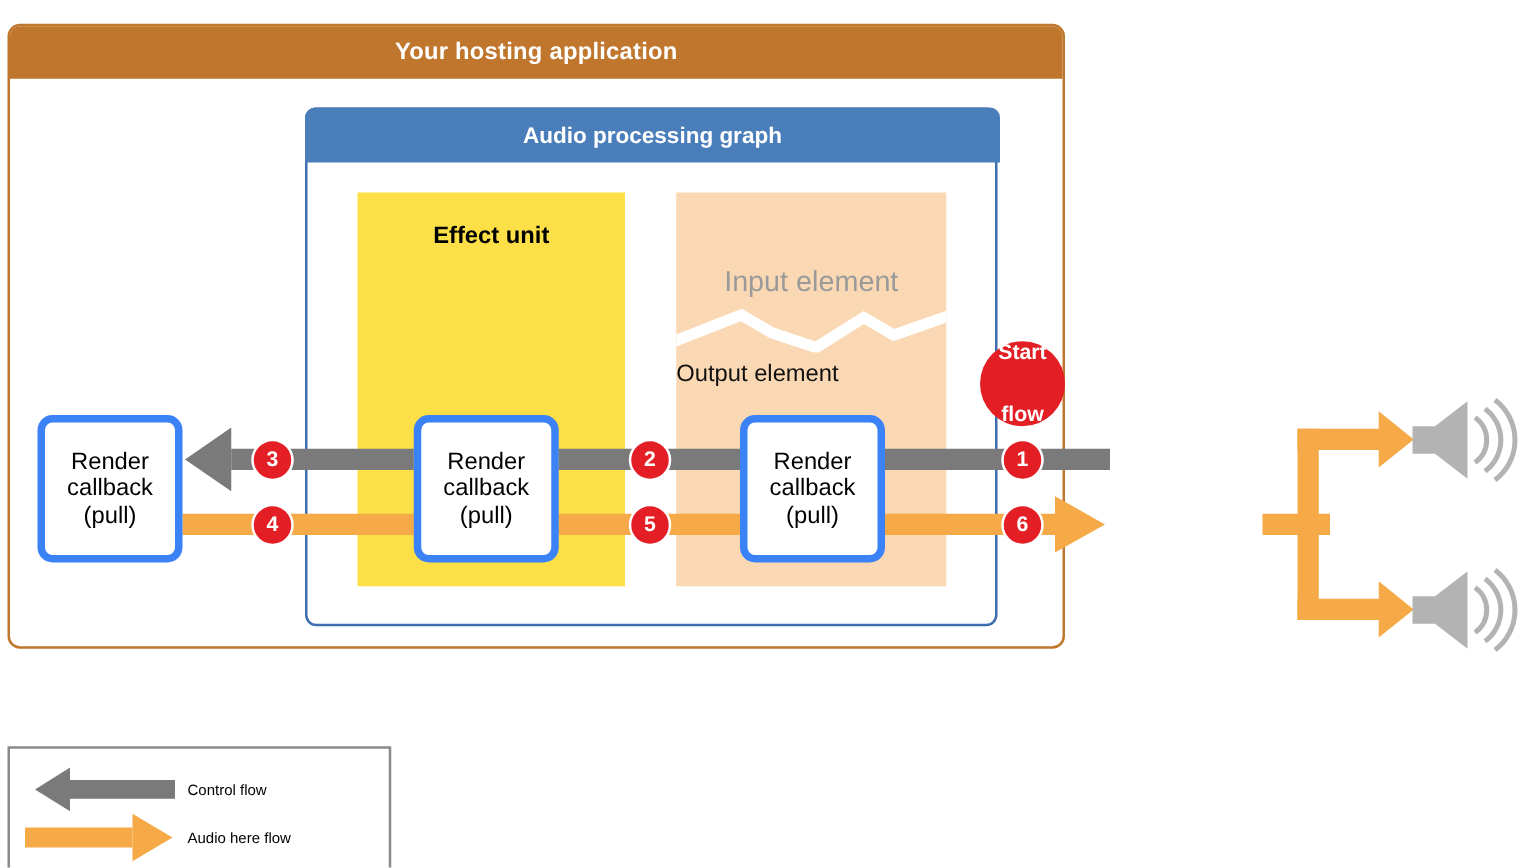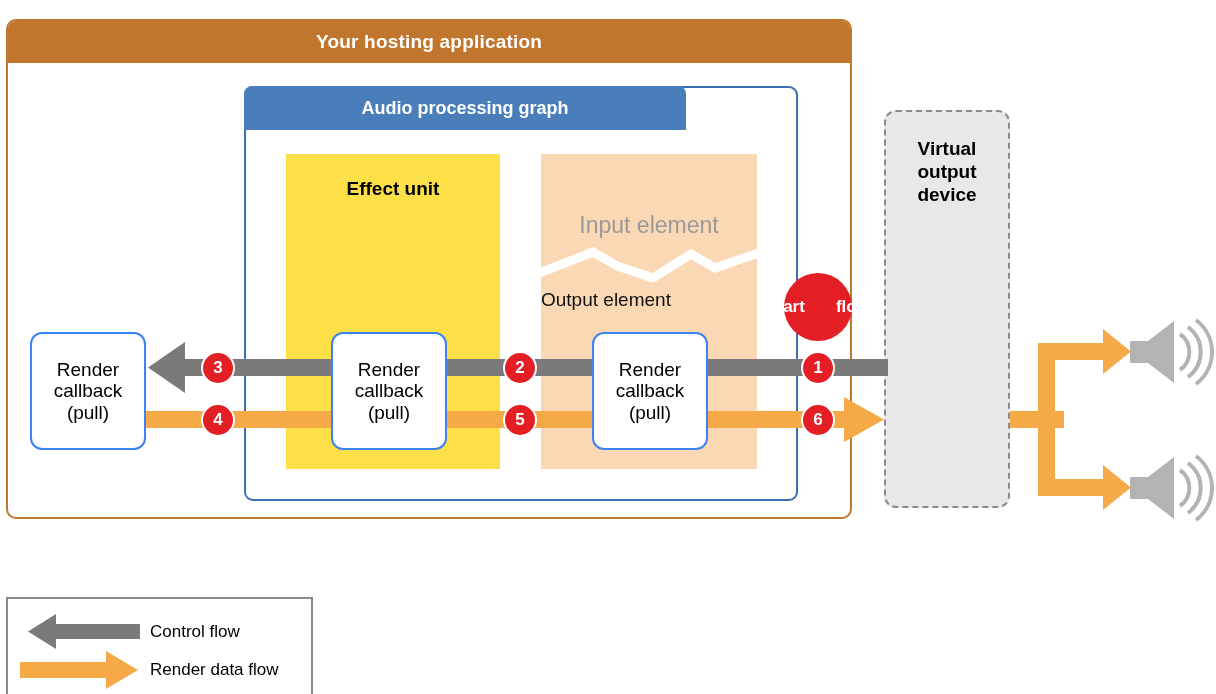--- a/index.html
+++ b/index.html
@@ -17,21 +17,21 @@
     display:flex;align-items:center;justify-content:center;
     color:#ffffff;font-weight:bold;font-size:19px;letter-spacing:.2px;
   }
 
   
   .graph-box{
     position:absolute;left:244px;top:70px;width:554px;height:415px;
     border:2px solid #3d6fb0;border-radius:9px;background:#ffffff;box-sizing:border-box;
   }
   .graph-header{
-    position:absolute;left:-2px;top:-2px;width:442px;height:44px;
+    position:absolute;left:-2px;top:-2px;width:556px;height:44px;
     background:#4a7ebb;border-radius:8px 8px 0 0;
     display:flex;align-items:center;justify-content:center;
     color:#ffffff;font-weight:bold;font-size:18px;
   }
 
   
   .effect-unit{
     position:absolute;left:286px;top:138px;width:214px;height:315px;
     background:#fde047;
   }
@@ -54,21 +54,21 @@
   }
   .zigzag{position:absolute;left:0;top:86px;width:216px;height:42px;}
   .output-element{
     position:absolute;left:0;top:135px;width:100%;text-align:left;
     font-size:19px;color:#111;
   }
 
   
   .rc{
     position:absolute;width:116px;height:118px;
-    background:#ffffff;border:2px solid #3b82f6;border-radius:12px;
+    background:#ffffff;border:6px solid #3b82f6;border-radius:12px;
     box-sizing:border-box;display:flex;flex-direction:column;
     align-items:center;justify-content:center;line-height:1.14;
     font-size:19px;color:#000;z-index:6;
   }
   .rc-left{left:30px;top:316px;}
   .rc-mid{left:331px;top:316px;}
   .rc-right{left:592px;top:316px;}
 
   
   .vod{
@@ -86,30 +86,30 @@
   
   .marker{
     position:absolute;width:30px;height:30px;border-radius:50%;
     background:#e31e24;color:#fff;font-weight:bold;font-size:17px;
     display:flex;align-items:center;justify-content:center;z-index:9;
     box-shadow:0 0 0 2px #ffffff;
   }
   .start-here{
     position:absolute;left:784px;top:257px;width:68px;height:68px;border-radius:50%;
     background:#e31e24;color:#ffffff;font-weight:bold;font-size:17px;line-height:1.07;
-    display:flex;flex-direction:row;align-items:center;justify-content:center;z-index:10;gap:31px;
+    display:flex;flex-direction:column;align-items:center;justify-content:center;z-index:10;gap:31px;
   }
 
   
   .legend{
     position:absolute;left:6px;top:581px;width:307px;height:108px;
     border:2px solid #8a8a8a;background:#ffffff;box-sizing:border-box;
   }
   .legend-row{position:absolute;display:flex;align-items:center;}
-  .legend-label{font-size:17px;color:#000;margin-left:10px;}
+  .legend-label{font-size:12px;color:#000;margin-left:10px;}
   .legend-svg{display:block;}
 </style>
 </head>
 <body>
 
 <div class="stage">
 
   <div class="host-box">
     <div class="host-header">Your hosting application</div>
   </div>
@@ -181,27 +181,20 @@
     <div>Render</div>
     <div>callback</div>
     <div>(pull)</div>
   </div>
   <div class="rc rc-right">
     <div>Render</div>
     <div>callback</div>
     <div>(pull)</div>
   </div>
 
-  <div class="vod">
-    <div class="vod-label">
-      <div>Virtual</div>
-      <div>output</div>
-      <div>device</div>
-    </div>
-  </div>
 
   <div class="start-here">
     <span>Start</span>
     <span>flow</span>
   </div>
 
   <div class="marker" style="left:803px;top:337px;">1</div>
   <div class="marker" style="left:505px;top:337px;">2</div>
   <div class="marker" style="left:203px;top:337px;">3</div>
   <div class="marker" style="left:203px;top:389px;">4</div>
@@ -216,18 +209,18 @@
         <polygon points="36,2 36,37 8,19.5" fill="#7a7a7a"></polygon>
       </svg>
       <span class="legend-label">Control flow</span>
     </div>
 
     <div class="legend-row" style="left:12px;top:50px;">
       <svg class="legend-svg" width="120" height="42" viewBox="0 0 120 42">
         <rect x="0" y="13" width="86" height="16" fill="#f5a947"></rect>
         <polygon points="86,2 86,40 118,21" fill="#f5a947"></polygon>
       </svg>
-      <span class="legend-label">Render data flow</span>
+      <span class="legend-label">Audio here flow</span>
     </div>
 
   </div>
 
 </div>
 
 </body></html>

